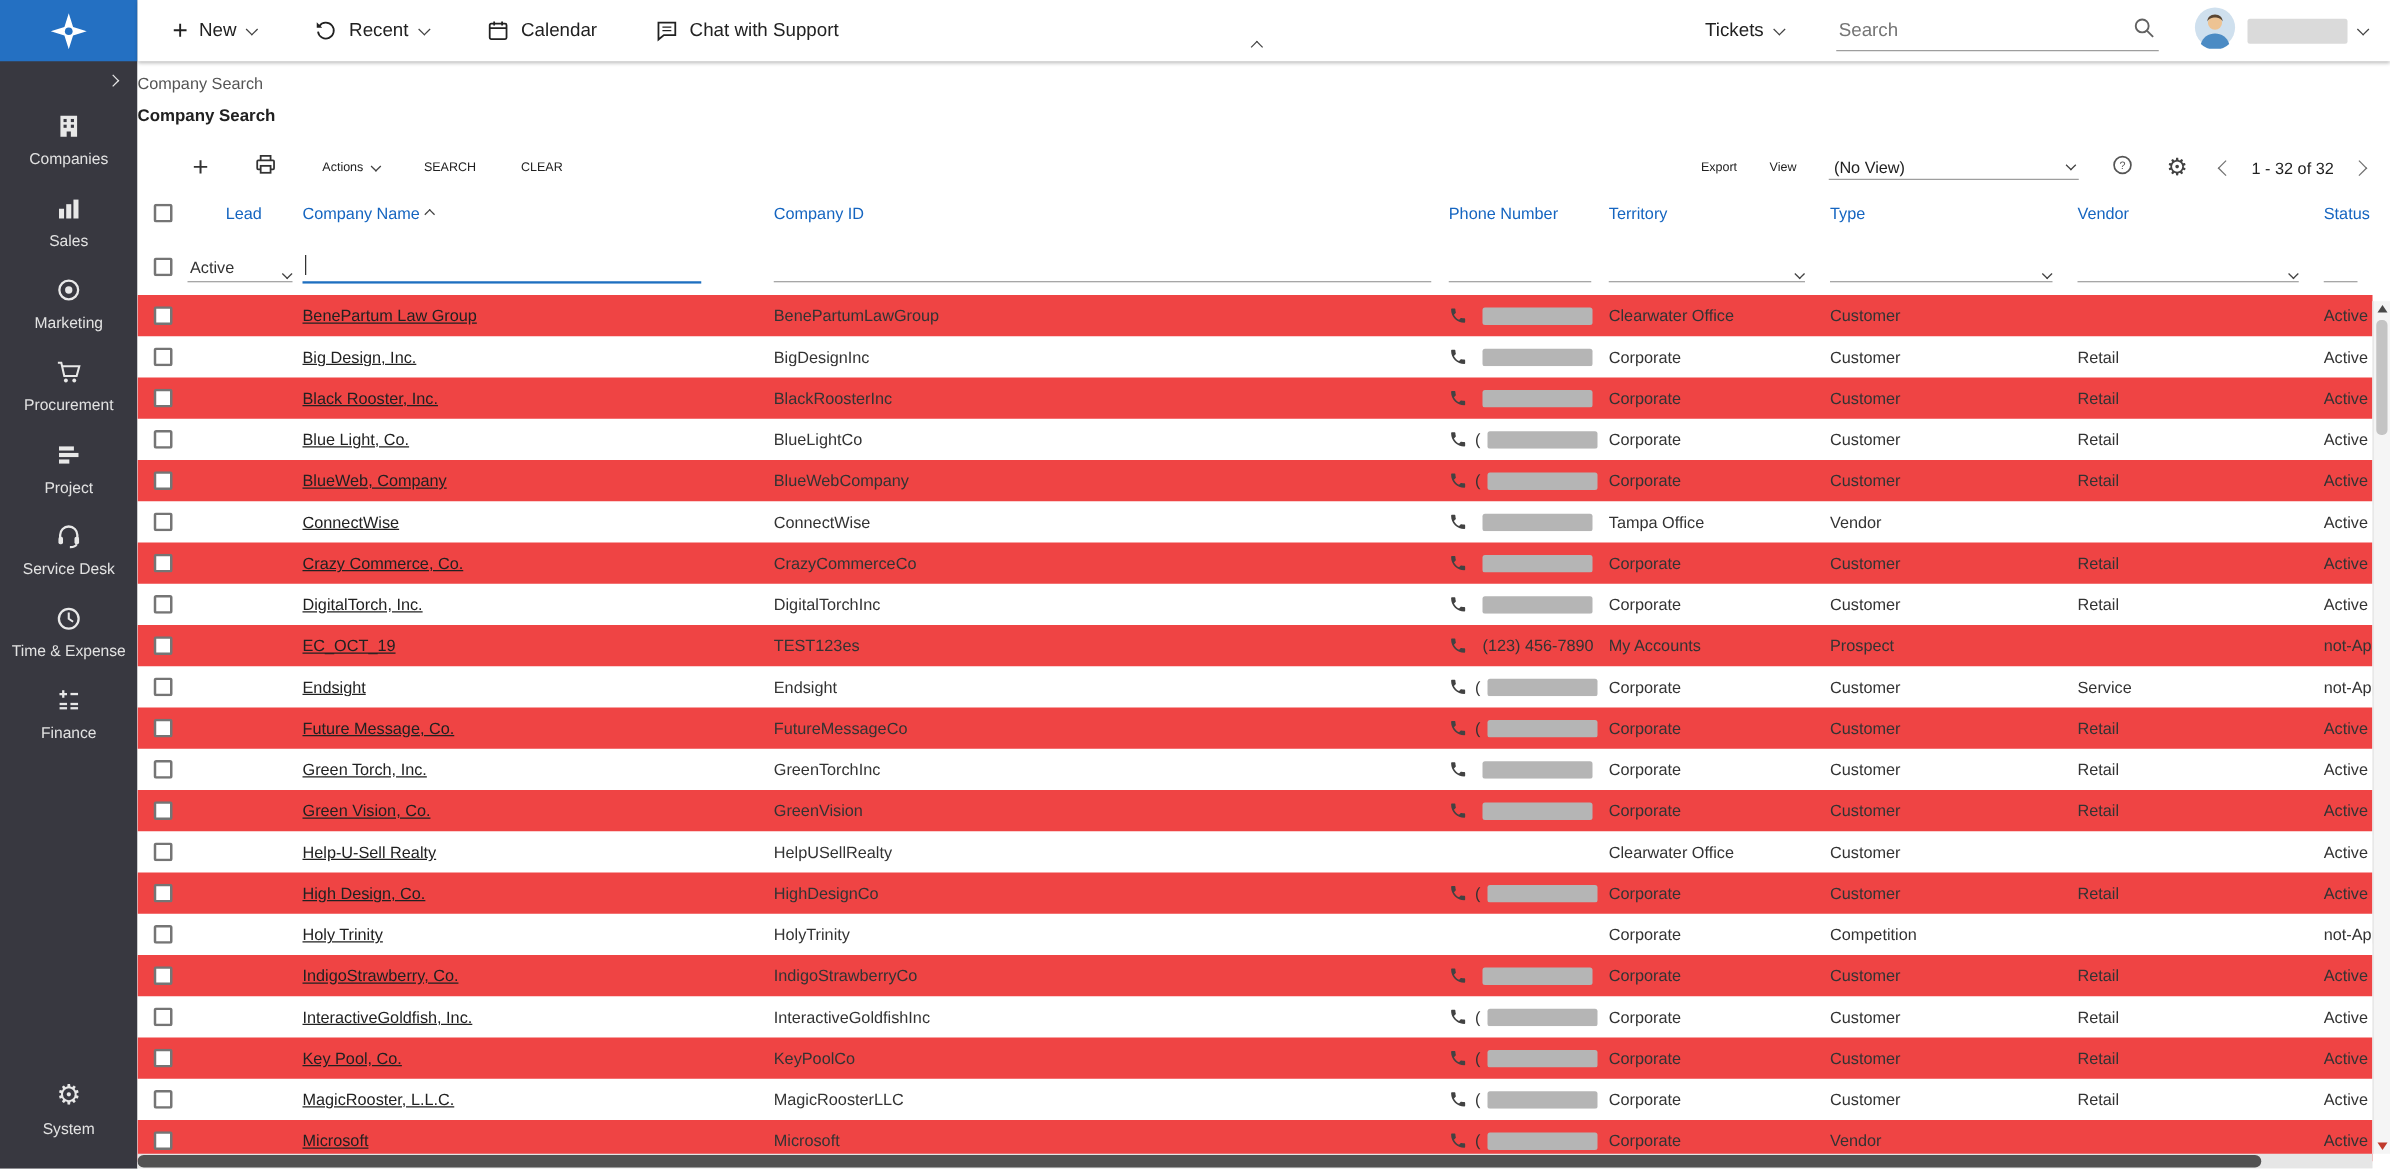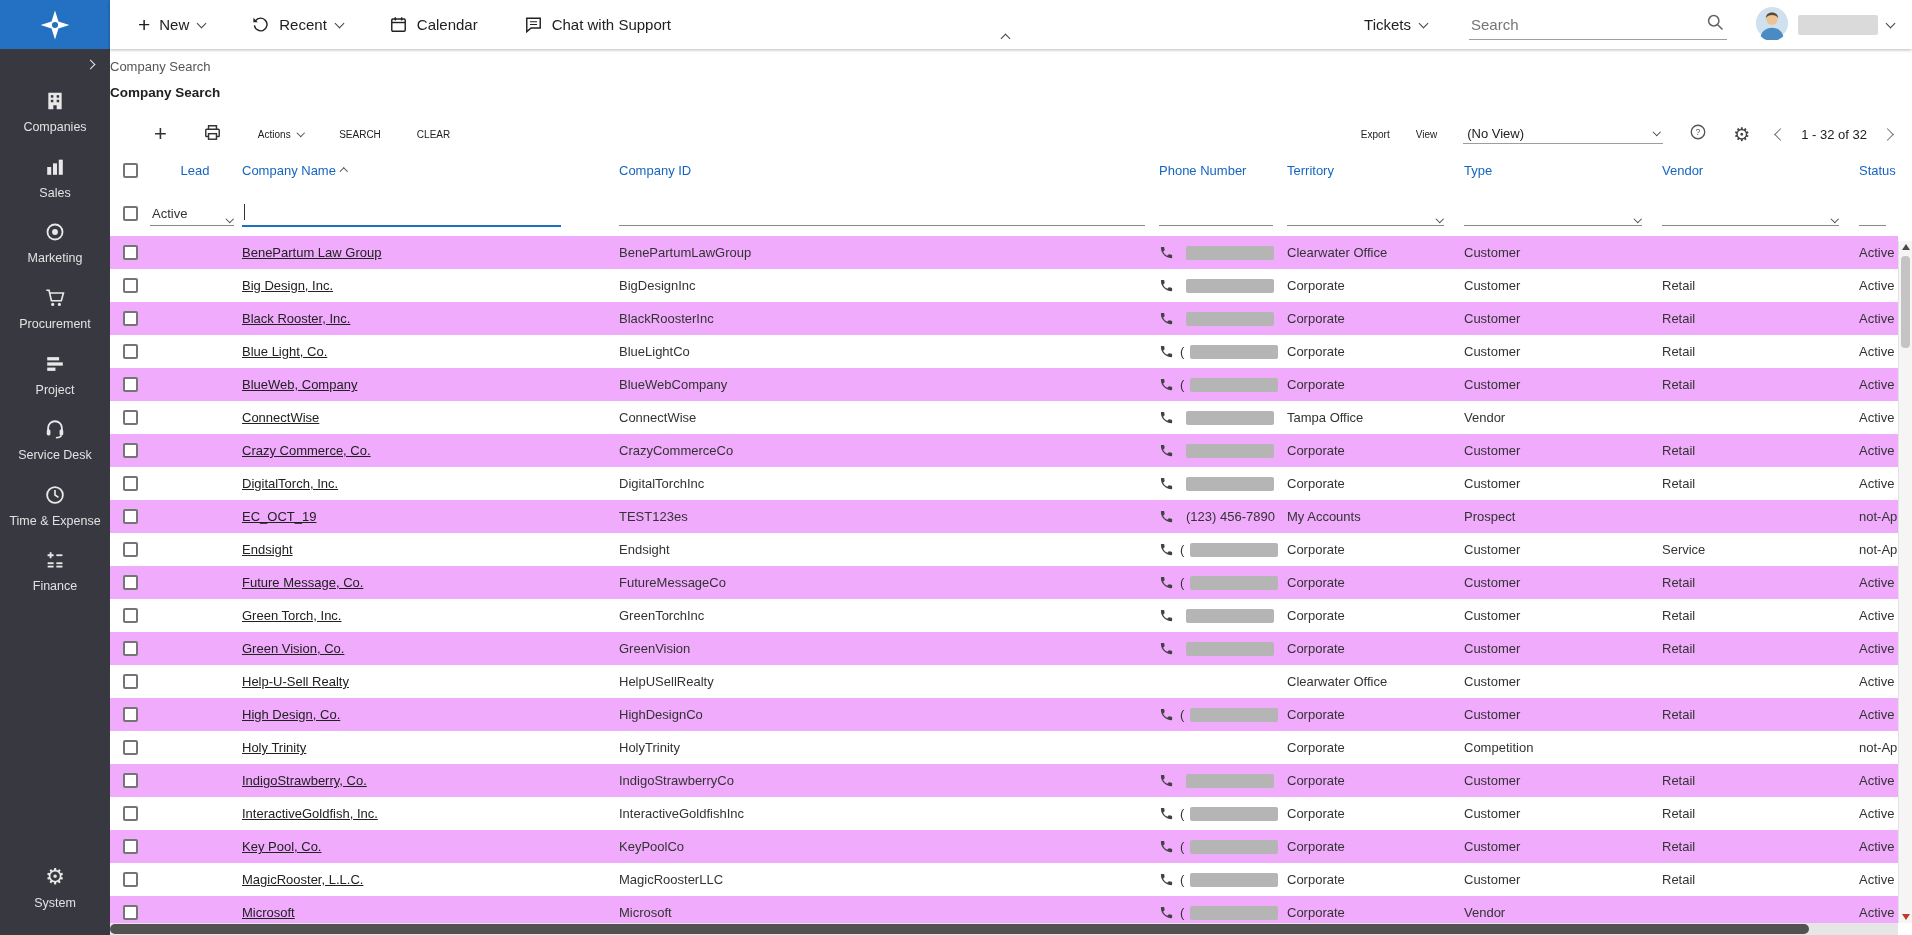--- a/index.html
+++ b/index.html
@@ -82,21 +82,21 @@
 
   .filter-input { width:calc(100% - 12px); border:none; border-bottom:1px solid #8a8a8a; outline:none; font-size:13px; height:26px; font-family:inherit; background:transparent; color:#333; }
   .filter-select { width:calc(100% - 18px); border-bottom:1px solid #8a8a8a; height:26px; display:flex; align-items:flex-end; justify-content:space-between; padding:0 2px 4px 2px; font-size:13px; color:#333; cursor:pointer; }
   .lead-select { width:84px; }
   .name-filter-wrap { width:calc(100% - 12px); border-bottom:2px solid #1e6fc0; height:27px; display:flex; align-items:center; }
   .caret { width:1px; height:16px; background:#333; margin-left:2px; }
   .name-filter-wrap input { border:none; outline:none; flex:1; font-size:13px; font-family:inherit; background:transparent; }
 
   .grid-body { }
   .row { display:flex; align-items:center; height:33px; font-size:13px; color:#333; }
-  .row.alt { background:#f0abfc; }
+  .row.alt { background:#ef4444; }
   .row .link { color:#212121; text-decoration:underline; cursor:pointer; }
   .phone-cell-inner { display:flex; align-items:center; gap:6px; }
   .phone-ic { width:15px; height:15px; fill:#424242; flex-shrink:0; }
   .masked { display:none; width:88px; height:14px; background:#b5b5b5; border-radius:2px; }
 
   
   .vscroll { position:absolute; top:192px; right:0; bottom:12px; width:14px; background:#f5f5f5; border-left:1px solid #e3e3e3; }
   .vscroll .arr-up { position:absolute; top:3px; left:3px; width:0; height:0; border-left:4px solid transparent; border-right:4px solid transparent; border-bottom:6px solid #4a4a4a; cursor:pointer; }
   .vscroll .vthumb { position:absolute; top:15px; left:2px; width:9px; height:92px; background:#c4c4c4; border-radius:4px; cursor:pointer; }
   .vscroll .arr-down { position:absolute; bottom:3px; left:3px; width:0; height:0; border-left:4px solid transparent; border-right:4px solid transparent; border-top:6px solid #c0392b; cursor:pointer; }

